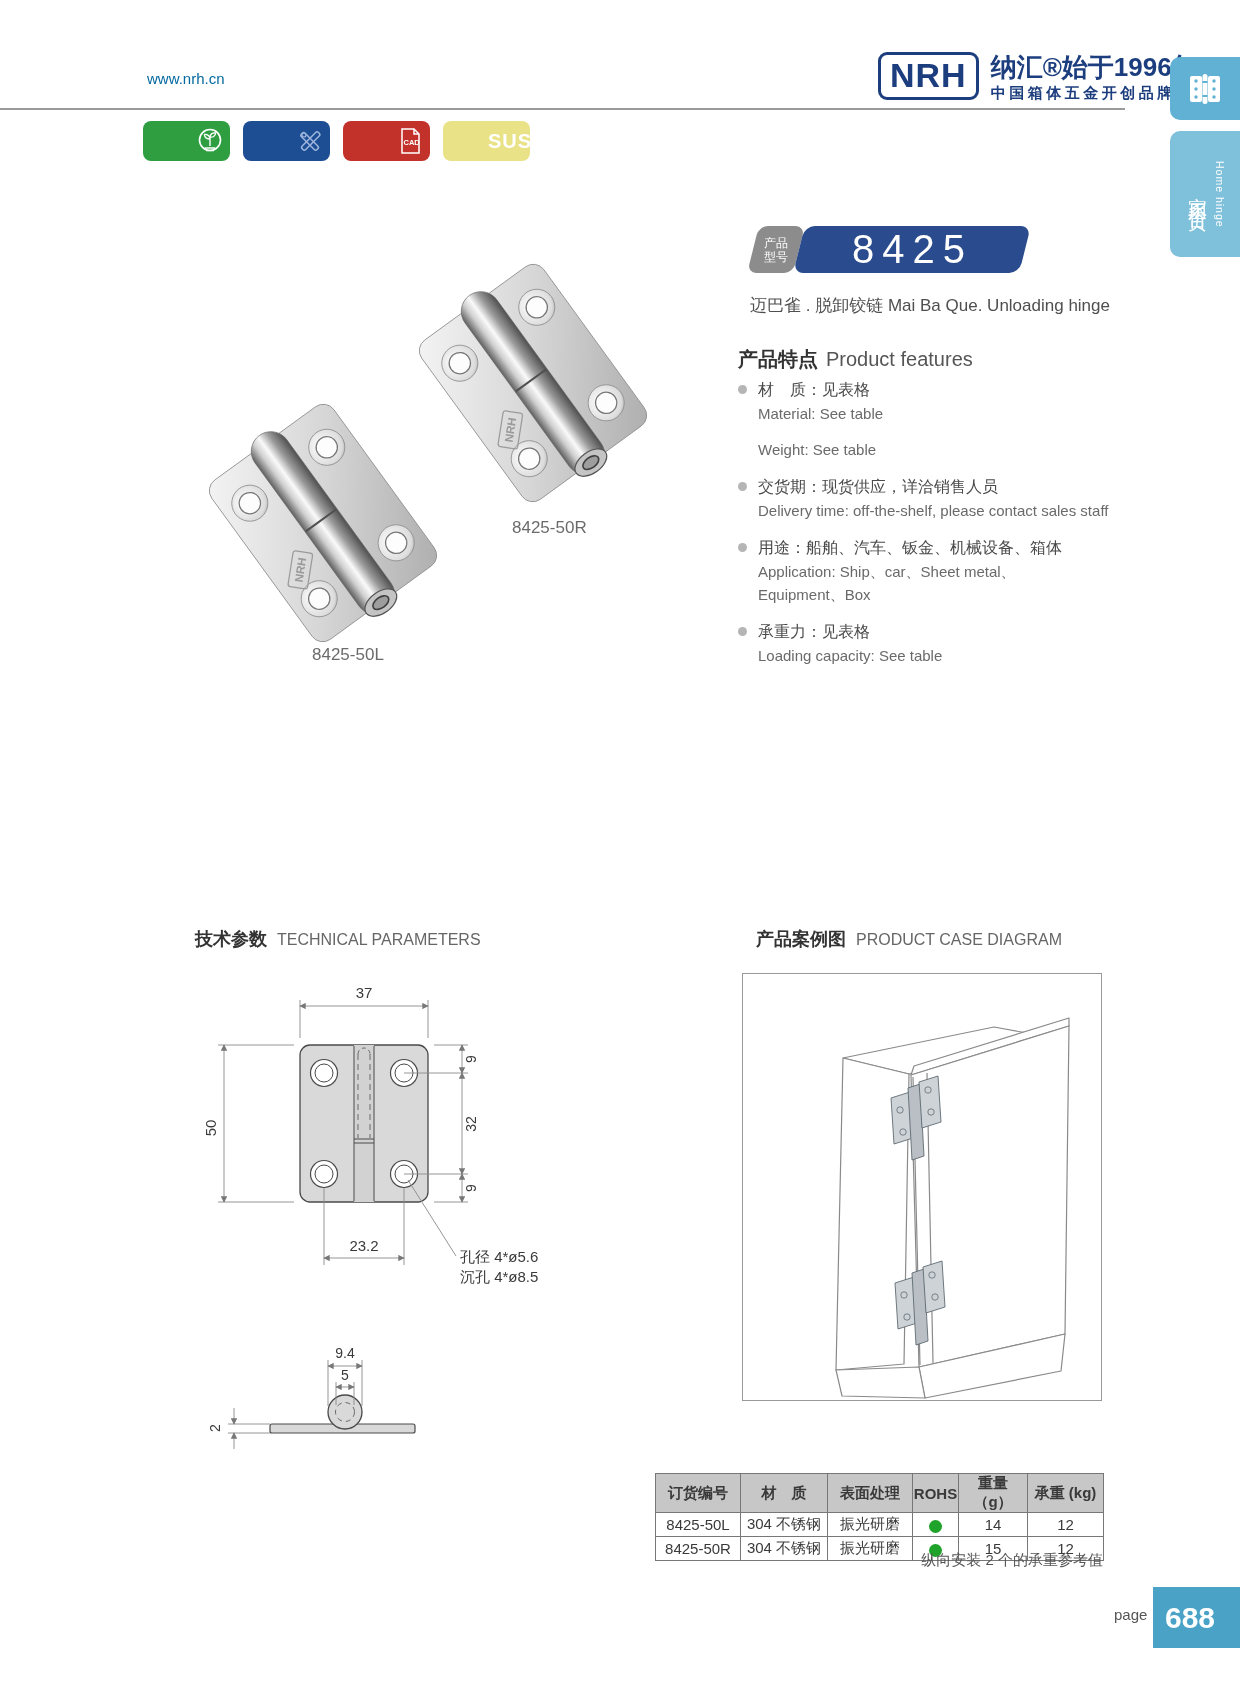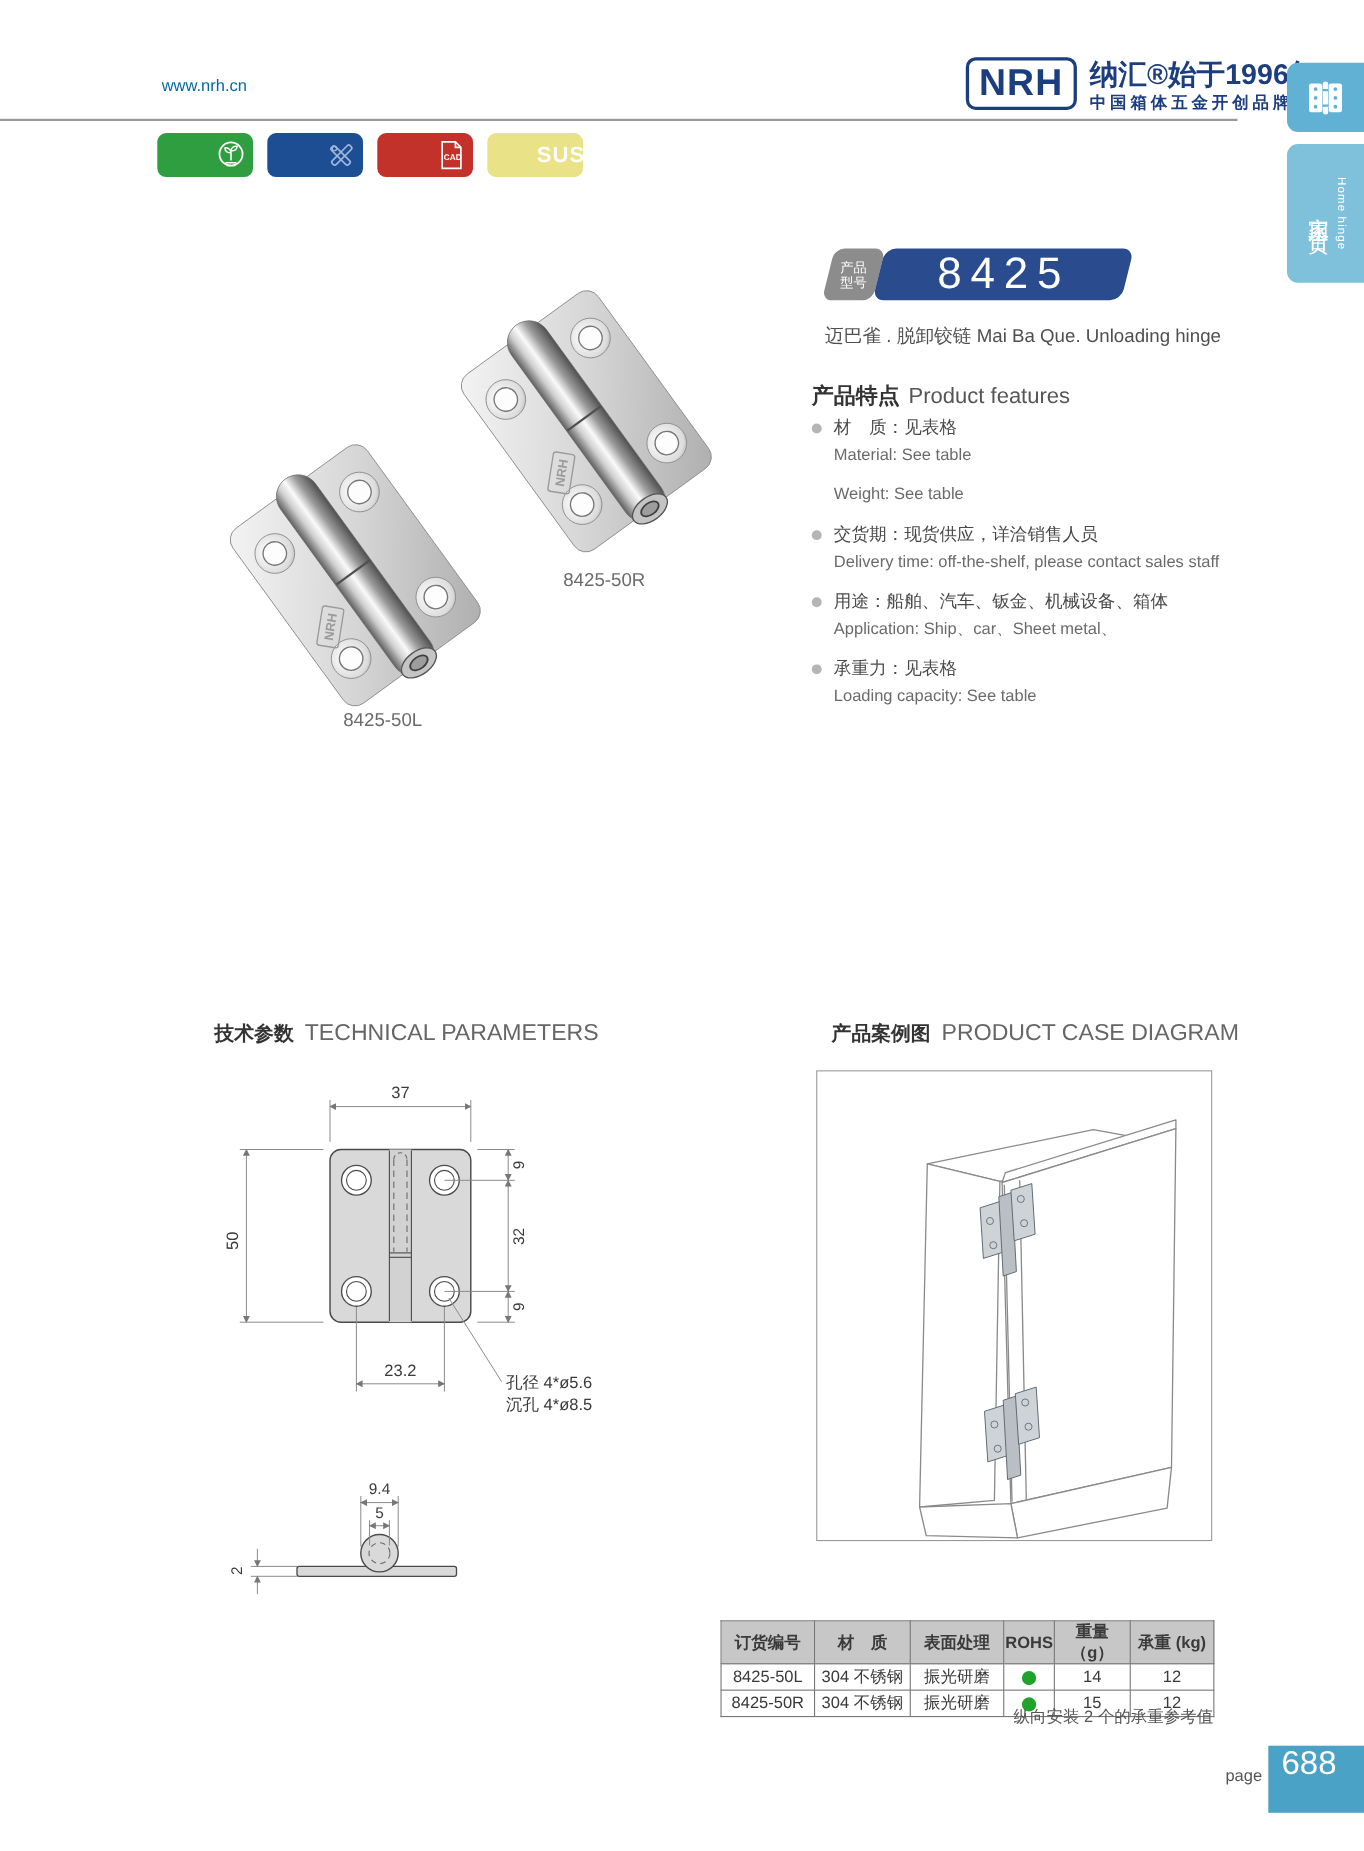--- a/index.html
+++ b/index.html
@@ -53,38 +53,38 @@
 
   
   .img-label{position:absolute;font-size:17px;color:#6b6b6b;}
   .lbl-r{left:512px;top:518px;}
   .lbl-l{left:312px;top:645px;}
   .photo-svg{position:absolute;left:125px;top:235px;}
 
   
   .sec-head{position:absolute;font-size:18px;}
   .sec-head .zh{font-weight:bold;color:#333;}
-  .sec-head .en{color:#666;font-size:21px;margin-left:10px;}
+  .sec-head .en{color:#666;font-size:16px;margin-left:10px;}
   .tech-head{left:195px;top:927px;}
   .case-head{left:756px;top:927px;}
 
   .tech-svg{position:absolute;left:170px;top:960px;}
   .case-box{position:absolute;left:742px;top:973px;width:360px;height:428px;border:1.5px solid #999;box-sizing:border-box;}
 
   
   .spec-table{position:absolute;left:655px;top:1473px;border-collapse:collapse;table-layout:fixed;}
   .spec-table th,.spec-table td{border:1.5px solid #777;text-align:center;font-size:15px;color:#3a3a3a;padding:0;height:23px;}
   .spec-table th{background:#c7c7c7;font-weight:bold;}
   .rohs-dot{display:inline-block;width:13px;height:13px;border-radius:50%;background:#1fa32a;vertical-align:middle;}
   .table-note{position:absolute;left:655px;top:1551px;width:448px;text-align:right;font-size:15px;color:#555;}
 
   
   .page-label{position:absolute;left:1114px;top:1606px;font-size:15px;color:#555;}
   .page-box{position:absolute;left:1153px;top:1587px;width:87px;height:61px;background:#4aa3c6;
-    color:#fff;font-size:30px;font-weight:normal;display:flex;align-items:flex-start;padding-left:12px;box-sizing:border-box;}
+    color:#fff;font-size:30px;font-weight:bold;display:flex;align-items:center;padding-left:12px;box-sizing:border-box;}
 
   svg text{font-family:"Liberation Sans","DejaVu Sans",sans-serif;}
 </style>
 </head>
 <body>
 
 <div class="page">
 
   <div class="site-url">www.nrh.cn</div>
   <div class="divider"></div>
@@ -213,20 +213,21 @@
     <div class="feat">
       <div class="feat-en">Weight: See table</div>
     </div>
     <div class="feat">
       <div class="feat-zh"><span class="dot"></span><span>交货期：现货供应，详洽销售人员</span></div>
       <div class="feat-en">Delivery time: off-the-shelf, please contact sales staff</div>
     </div>
     <div class="feat">
       <div class="feat-zh"><span class="dot"></span><span>用途：船舶、汽车、钣金、机械设备、箱体</span></div>
       <div class="feat-en">Application: Ship、car、Sheet metal、</div>
+      <div class="feat-en">Equipment、Box</div>
     </div>
     <div class="feat">
       <div class="feat-zh"><span class="dot"></span><span>承重力：见表格</span></div>
       <div class="feat-en">Loading capacity: See table</div>
     </div>
   </div>
 
   <div class="sec-head tech-head">
     <span class="zh">技术参数</span><span class="en">TECHNICAL PARAMETERS</span>
   </div>

